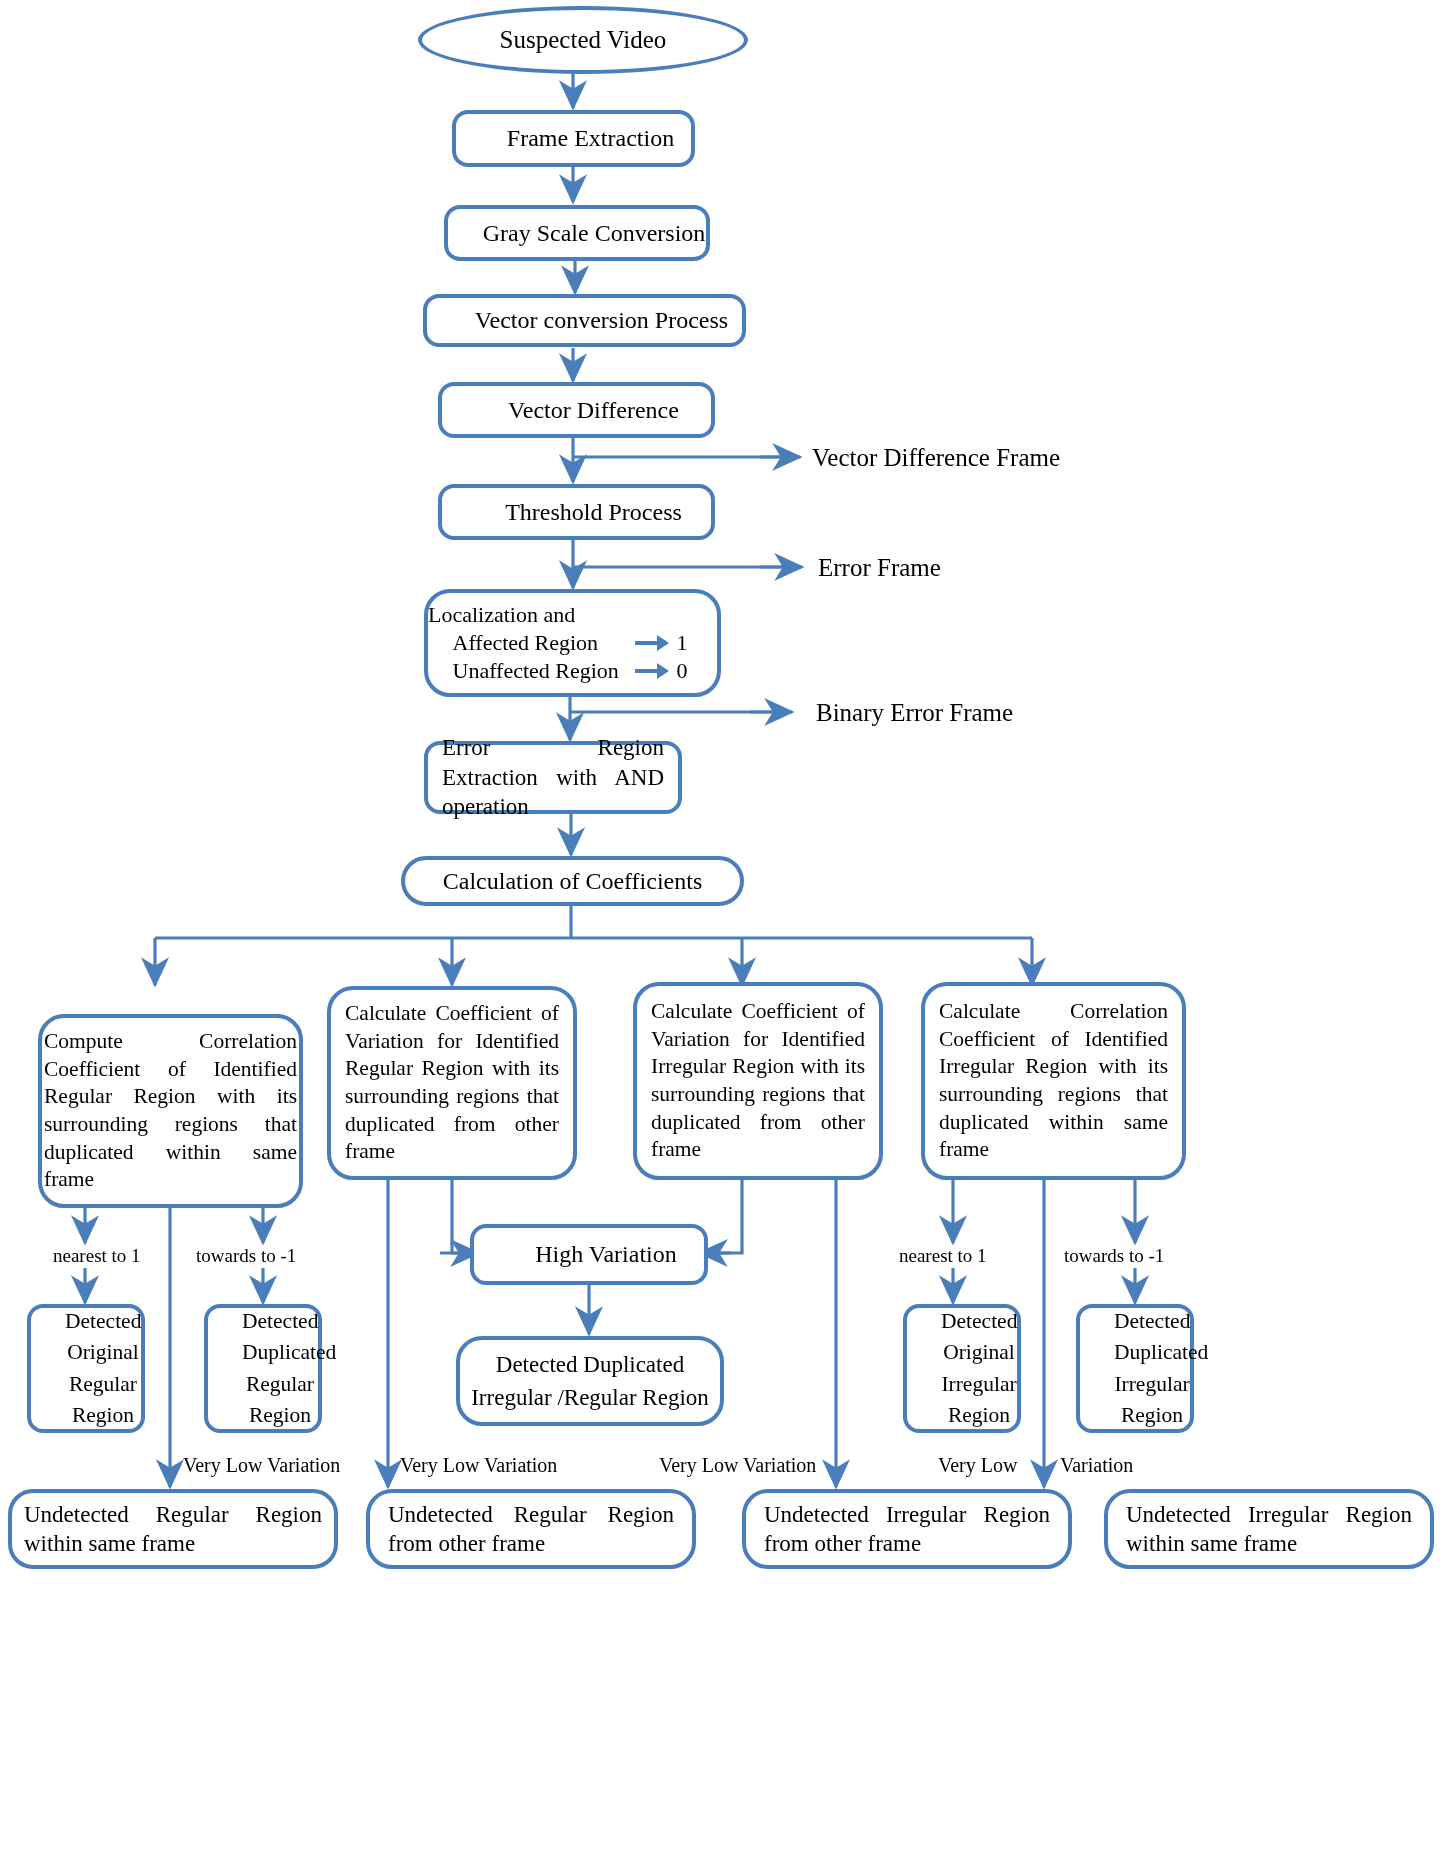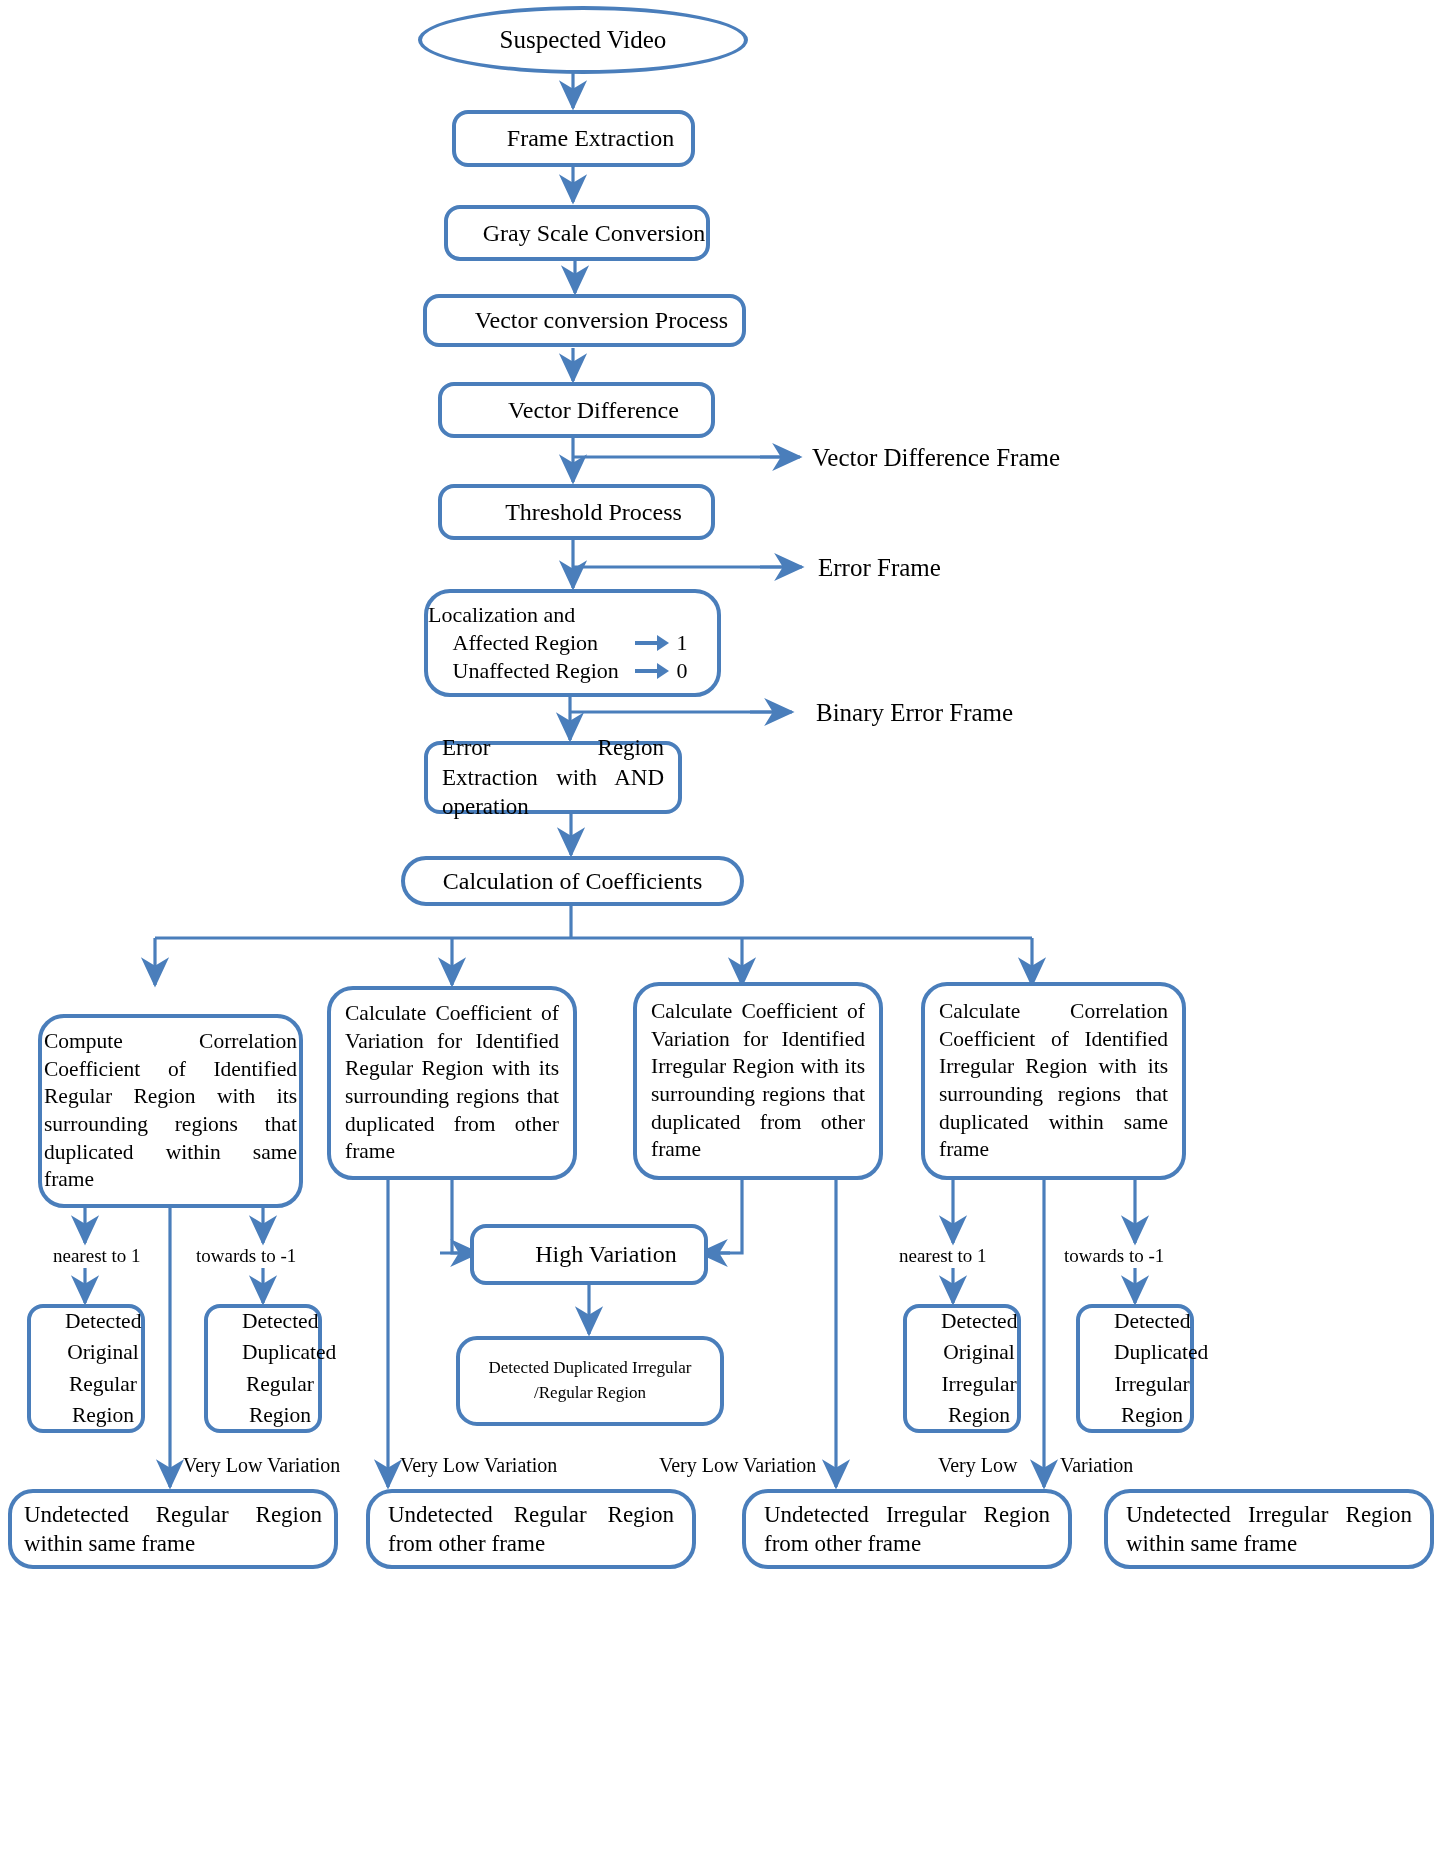--- a/index.html
+++ b/index.html
@@ -232,21 +232,21 @@
   </div>
 
   <div class="node rounded" style="left:27px; top:1304px; width:118px; height:129px; font-size:21.5px; line-height:1.45;">
     <span class="txt">Detected Original Regular Region</span>
   </div>
 
   <div class="node rounded" style="left:204px; top:1304px; width:118px; height:129px; font-size:21.5px; line-height:1.45;">
     <span class="txt">Detected Duplicated Regular Region</span>
   </div>
 
-  <div class="node pill" style="left:456px; top:1336px; width:268px; height:90px; font-size:17px; line-height:1.45;border-radius:21px;">
+  <div class="node pill" style="left:456px; top:1336px; width:268px; height:90px; font-size:23px; line-height:1.45;">
     <span class="txt">Detected Duplicated Irregular /Regular Region</span>
   </div>
 
   <div class="node rounded" style="left:895px; top:1304px; width:118px; height:129px; font-size:21.5px; line-height:1.45;margin-left:8px;">
     <span class="txt">Detected Original Irregular Region</span>
   </div>
 
   <div class="node rounded" style="left:1076px; top:1304px; width:118px; height:129px; font-size:21.5px; line-height:1.45;">
     <span class="txt">Detected Duplicated Irregular Region</span>
   </div>

